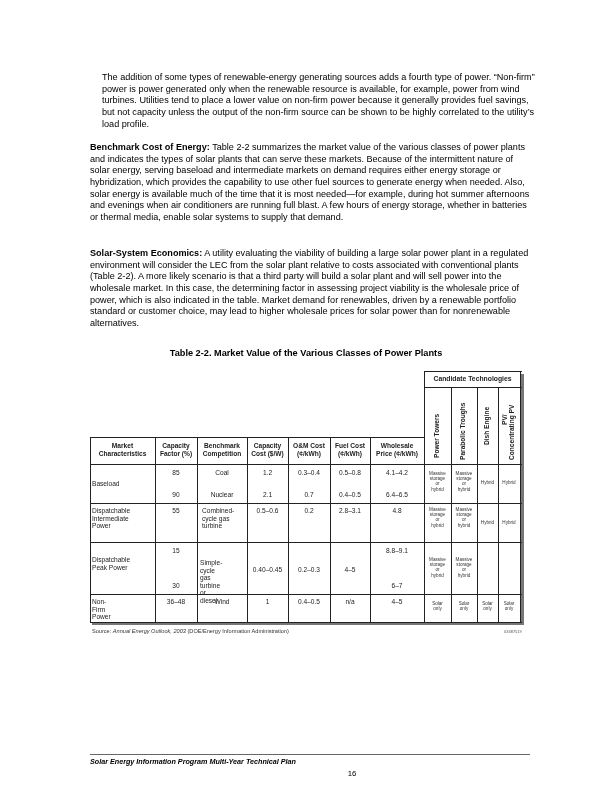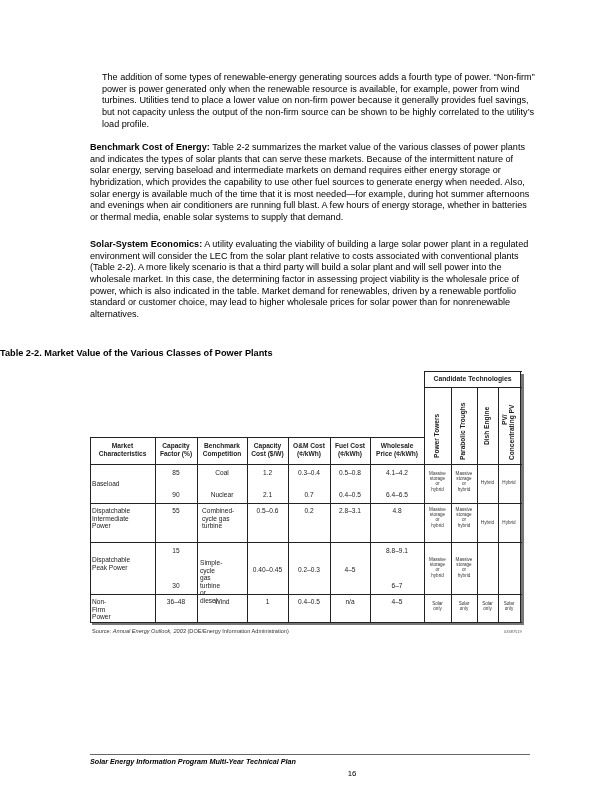--- a/index.html
+++ b/index.html
@@ -1,20 +1,20 @@
 <!DOCTYPE html>
 <html><head>
 <meta charset="utf-8">
 <style>
   html, body { margin:0; padding:0; }
   body { width:612px; height:792px; background:#ffffff; position:relative; overflow:hidden;
          font-family:"Liberation Sans", sans-serif; color:#000; }
   .para { position:absolute; left:90px; width:440px; font-size:9.1px; line-height:11.65px; margin:0; }
   .para b { font-weight:bold;text-align:center; }
-  .caption { position:absolute; left:0; width:612px; top:348px; text-align:left; font-weight:bold; font-size:9.2px; }
+  .caption { position:absolute; left:0; width:612px; top:348px; text-align:center; font-weight:bold; font-size:9.2px; }
   .tbl { position:absolute; font-family:"Liberation Sans", sans-serif; color:#222; }
   .cell { position:absolute; box-sizing:border-box; font-size:6.6px; line-height:7.6px; text-align:center; }
   .hline { position:absolute; background:#222; height:1.2px; }
   .vline { position:absolute; background:#222; width:1.2px; }
   .hdr { font-weight:bold; color:#222; }
   .small { font-size:4.6px; line-height:5.2px; color:#333; }
   .vert { position:absolute; transform-origin:left top; transform:rotate(-90deg); white-space:nowrap; font-weight:bold; font-size:6.6px; line-height:7.4px; color:#222; }
   .shadow { position:absolute; background:#777; }
   .source { position:absolute; left:92px; top:628px; font-size:5.6px; color:#333; }
   .source i { font-style:italic; }
@@ -25,21 +25,21 @@
 </style>
 </head>
 <body>
 
 <p class="para" style="top:72px;margin-left:12px;">
   <span>The addition of some types of renewable-energy generating sources adds a fourth type of power. “Non-firm” power is power generated only when the renewable resource is available, for example, power from wind turbines. Utilities tend to place a lower value on non-firm power because it generally provides fuel savings, but not capacity unless the output of the non-firm source can be shown to be highly correlated to the utility’s load profile.</span>
 </p>
 <p class="para" style="top:142px;">
   <b>Benchmark Cost of Energy:</b><span> Table 2-2 summarizes the market value of the various classes of power plants and indicates the types of solar plants that can serve these markets. Because of the intermittent nature of solar energy, serving baseload and intermediate markets on demand requires either energy storage or hybridization, which provides the capability to use other fuel sources to generate energy when needed. Also, solar energy is available much of the time that it is most needed—for example, during hot summer afternoons and evenings when air conditioners are running full blast. A few hours of energy storage, whether in batteries or thermal media, enable solar systems to supply that demand.</span>
 </p>
-<p class="para" style="top:239px;">
+<p class="para" style="top:248px;">
   <b>Solar-System Economics:</b><span> A utility evaluating the viability of building a large solar power plant in a regulated environment will consider the LEC from the solar plant relative to costs associated with conventional plants (Table 2-2). A more likely scenario is that a third party will build a solar plant and will sell power into the wholesale market. In this case, the determining factor in assessing project viability is the wholesale price of power, which is also indicated in the table. Market demand for renewables, driven by a renewable portfolio standard or customer choice, may lead to higher wholesale prices for solar power than for nonrenewable alternatives.</span>
 </p>
 
 <div class="caption">Table 2-2.  Market Value of the Various Classes of Power Plants</div>
 
 <div class="tbl">
 
   <div class="shadow" style="left:521px; top:374px; width:3px; height:251px;"></div>
   <div class="shadow" style="left:92px; top:623px; width:432px; height:2px;"></div>
 

